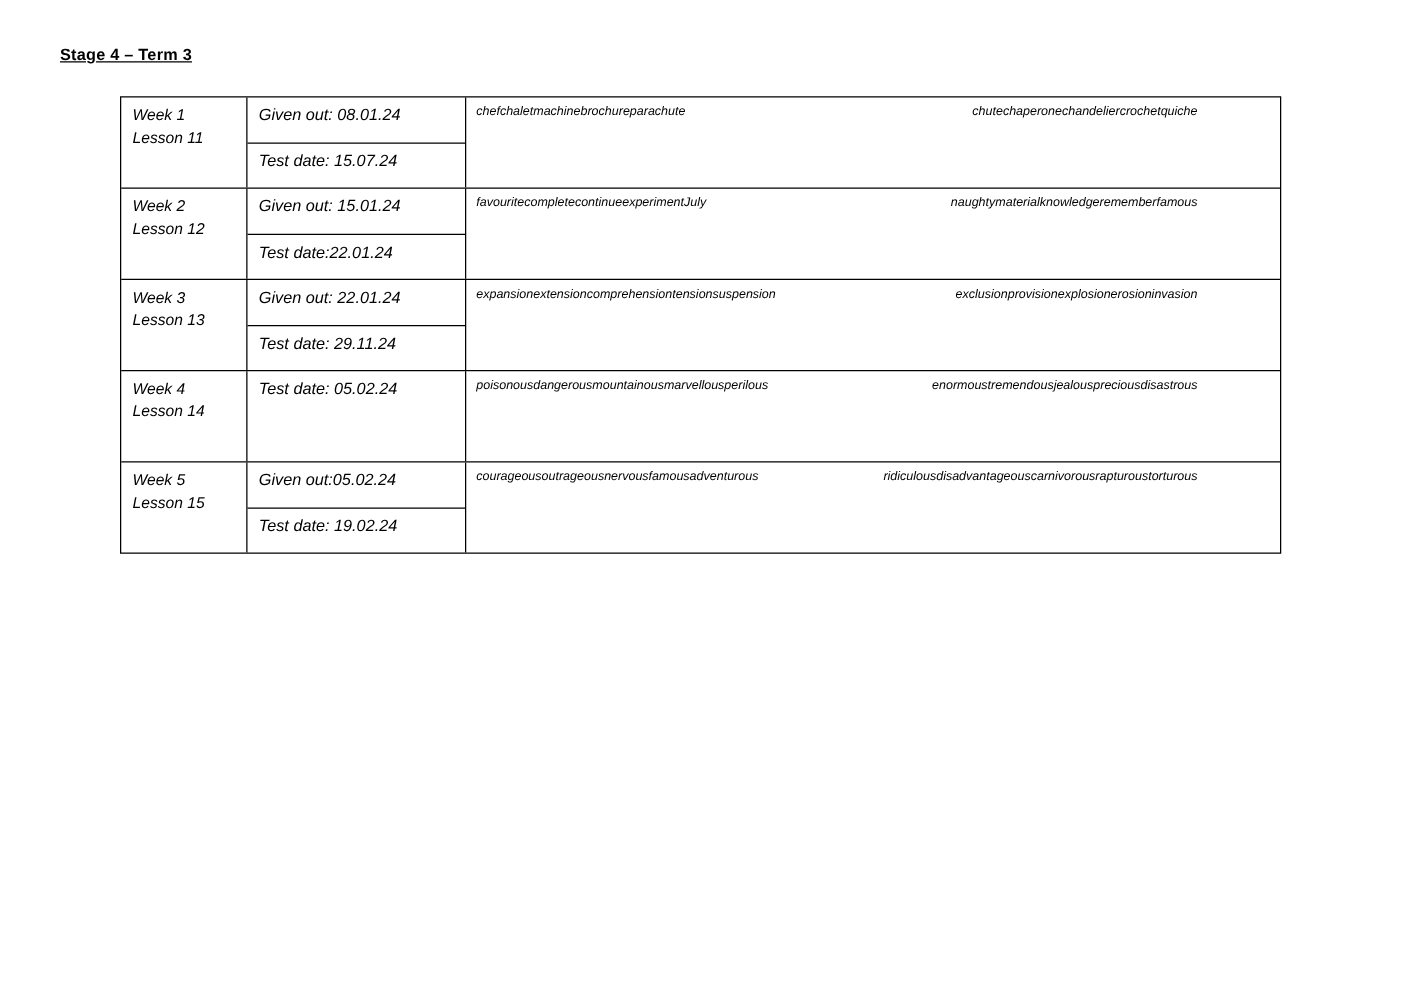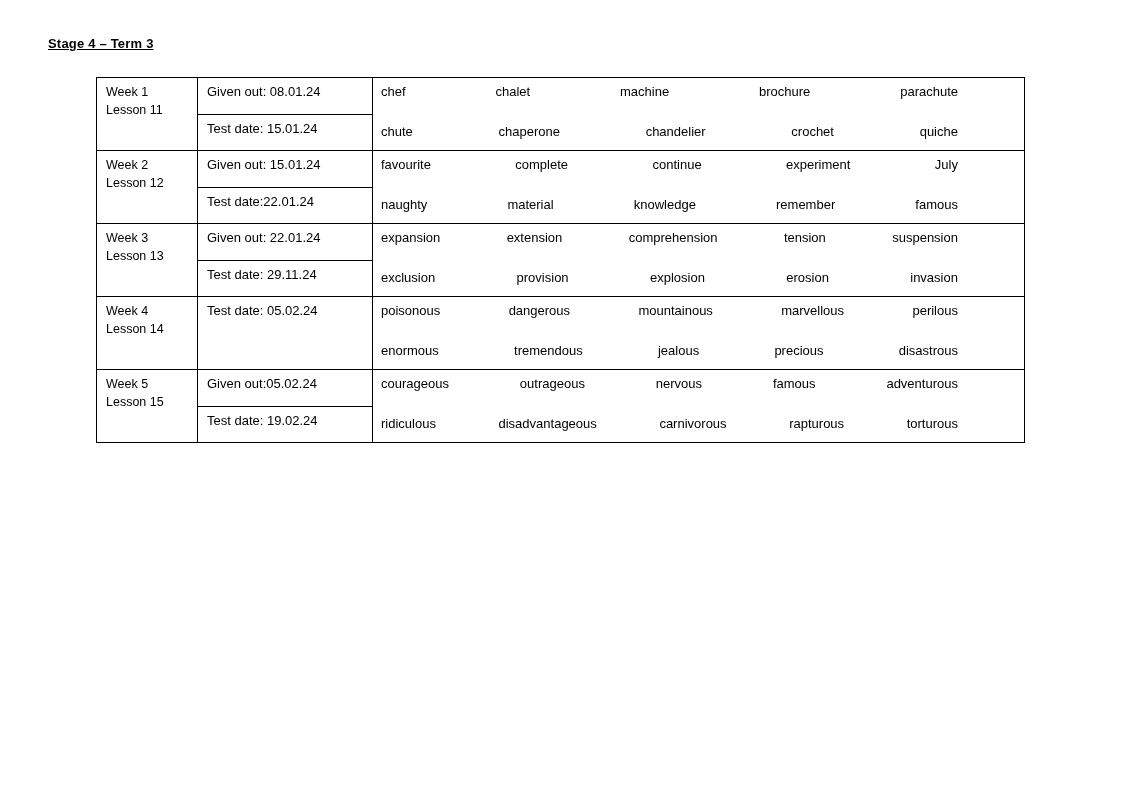--- a/index.html
+++ b/index.html
@@ -38,20 +38,21 @@
     display: flex;
     height: 72px;
     border-bottom: 1px solid #000000;
     box-sizing: content-box;
   }
   .trow:last-child {
     border-bottom: none;
   }
   .cell {
     box-sizing: border-box;
+    font-style: italic;
   }
   .week-cell {
     width: 101px;
     flex: 0 0 101px;
     border-right: 1px solid #000000;
     padding: 5px 8px 0 9px;
     font-size: 12.5px;
     line-height: 18px;
   }
   .dates-cell {
@@ -67,24 +68,23 @@
     padding: 5px 8px 0 9px;
     font-size: 13px;
     line-height: 17px;
   }
   .subcell.given-out {
     border-bottom: 1px solid #000000;
   }
   .words-cell {
     flex: 1 1 auto;
     display: flex;
-    flex-direction: column;
     justify-content: space-between;
     padding: 6px 8px 11px 8px;
-    font-size: 13px;
+    font-size: 10px;
   }
   .words-line {
     display: flex;
     justify-content: space-between;
     padding-right: 58px;
   }
   .word {
     white-space: nowrap;
   }
 </style>
@@ -95,21 +95,21 @@
   <h1 class="page-title">Stage 4 – Term 3</h1>
 
   <div class="schedule-table" id="schedule-table">
   <div class="trow">
     <div class="cell week-cell">
       <div>Week 1</div>
       <div>Lesson 11</div>
     </div>
     <div class="cell dates-cell">
       <div class="subcell given-out">Given out: 08.01.24</div>
-      <div class="subcell test-date">Test date: 15.01.24</div>
+      <div class="subcell test-date">Test date: 15.07.24</div>
     </div>
     <div class="cell words-cell">
       <div class="words-line">
         <span class="word">chef</span>
         <span class="word">chalet</span>
         <span class="word">machine</span>
         <span class="word">brochure</span>
         <span class="word">parachute</span>
       </div>
       <div class="words-line">

